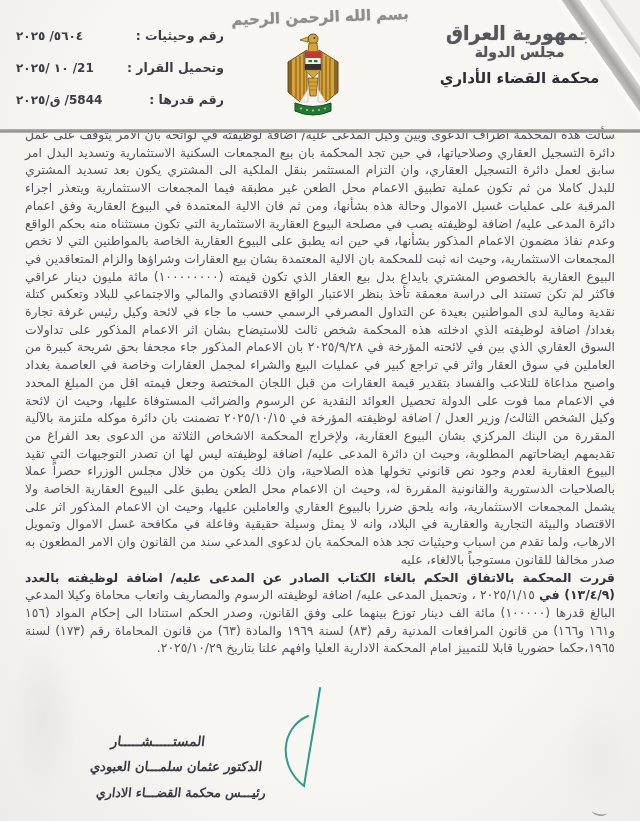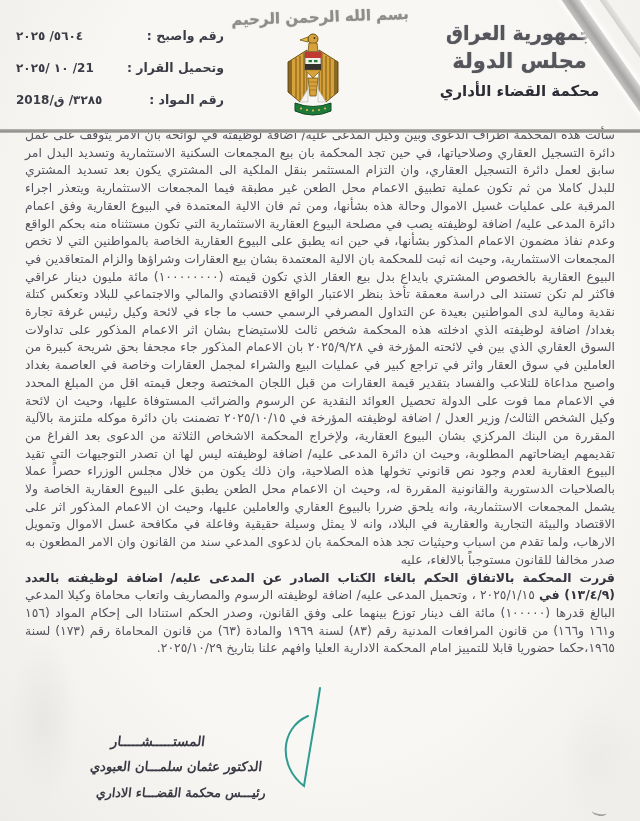--- a/index.html
+++ b/index.html
@@ -28,21 +28,21 @@
   .squiggle{position:absolute;left:592px;top:808px;width:15px;height:6px;
     border-bottom:2px solid #a3a19d;border-radius:50%;transform:rotate(8deg);}
   
   .bismillah{
     position:absolute;top:8px;left:50%;transform:translateX(-50%) rotate(-2deg);
     color:#8f8d8a;font-size:15px;font-weight:bold;white-space:nowrap;
     text-shadow:0 0 1px rgba(140,138,135,.8);letter-spacing:1px;z-index:2;
   }
   .letterhead{position:absolute;top:22px;right:18px;width:205px;text-align:center;z-index:3;}
   .lh-country{font-size:19px;font-weight:bold;color:#55555c;text-shadow:0 0 1px rgba(70,70,80,.65);transform:scaleY(1.05);}
-  .lh-council{font-size:21px;font-weight:bold;color:#55555c;text-shadow:0 0 1px rgba(70,70,80,.6);margin-top:5px;}
+  .lh-council{font-size:14px;font-weight:bold;color:#55555c;text-shadow:0 0 1px rgba(70,70,80,.6);}
   .lh-court{font-size:15px;font-weight:bold;color:#2d2d36;margin-top:9px;letter-spacing:.5px;}
   .meta{position:absolute;top:28px;left:16px;width:208px;z-index:3;}
   .meta-row{display:flex;justify-content:space-between;align-items:baseline;margin-bottom:17px;}
   .meta-label{font-size:12.5px;font-weight:bold;color:#3c3c46;white-space:nowrap;}
   .meta-value{font-size:12px;font-weight:bold;color:#3c3c46;white-space:nowrap;}
   .emblem{position:absolute;top:32px;left:280px;width:66px;height:90px;z-index:2;}
   .rule{position:absolute;top:129px;left:0;width:640px;height:4px;
     background:linear-gradient(to bottom,#bcbab7,#8d8b88 55%,#c2c0bd);z-index:4;}
   
   .body-text{
@@ -76,30 +76,30 @@
   <div class="bismillah">بسم الله الرحمن الرحيم</div>
 
   <div class="letterhead">
     <div class="lh-country">جمهورية العراق</div>
     <div class="lh-council">مجلس الدولة</div>
     <div class="lh-court">محكمة القضاء الأداري</div>
   </div>
 
   <div class="meta">
     <div class="meta-row">
-      <span class="meta-label">رقم واصبح :</span>
+      <span class="meta-label">رقم وحيثيات :</span>
       <span class="meta-value">٥٦٠٤/ ٢٠٢٥</span>
     </div>
     <div class="meta-row">
       <span class="meta-label">وتحميل القرار :</span>
       <span class="meta-value">21/ ١٠ /٢٠٢٥</span>
     </div>
     <div class="meta-row">
-      <span class="meta-label">رقم المواد :</span>
-      <span class="meta-value">٣٢٨٥/ ق/2018</span>
+      <span class="meta-label">رقم قدرها :</span>
+      <span class="meta-value">5844/ ق/٢٠٢٥</span>
     </div>
   </div>
 
   <div class="emblem">
     <svg viewBox="0 0 64 90" width="66" height="90" xmlns="http://www.w3.org/2000/svg">
 
       <path d="M26,18 L7,30 L7,60 L19,70 L26,62 Z" fill="#d7a23c" stroke="#6f5414" stroke-width="1"></path>
       <path d="M7,30 L7,60 L11,63 L11,28 Z" fill="#4a3a10" opacity="0.55"></path>
       <path d="M15,26 L15,66 M19,24 L19,68 M23,21 L23,64" stroke="#8a6418" stroke-width="1.2" fill="none"></path>
 

